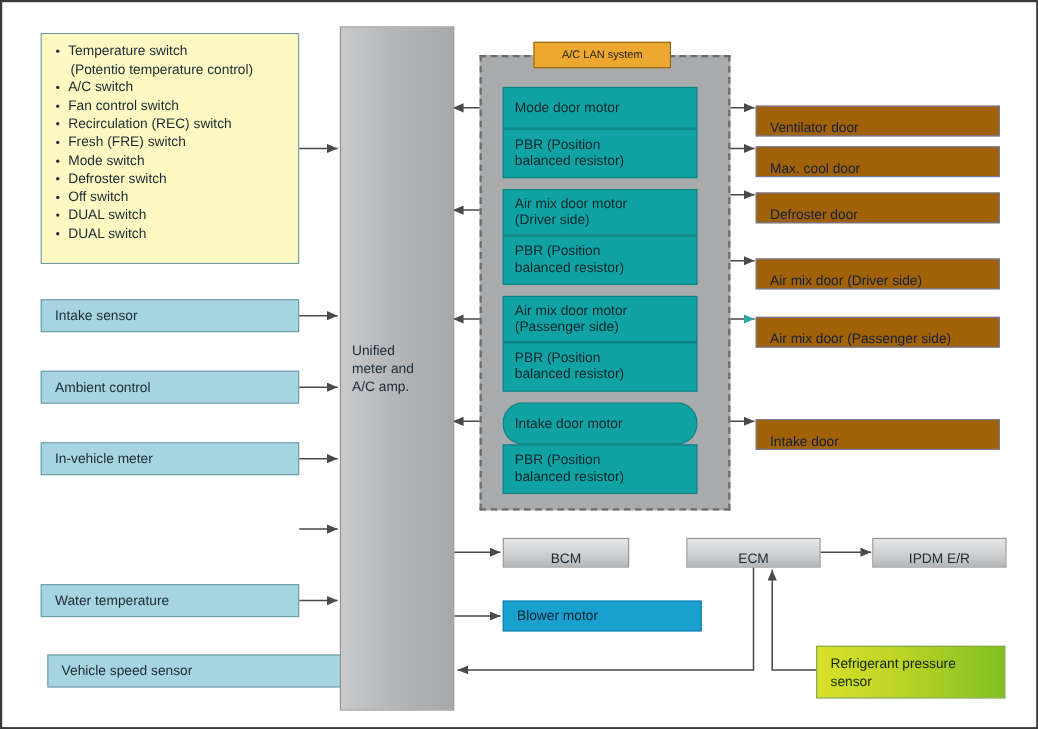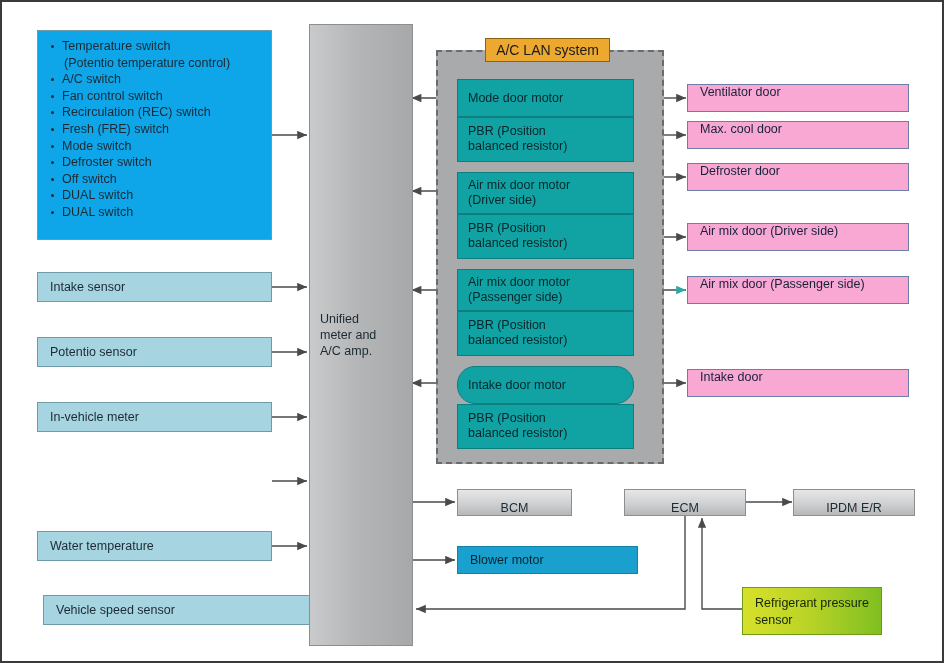--- a/index.html
+++ b/index.html
@@ -11,21 +11,21 @@
     box-sizing:border-box;
     border:2px solid #3a3a3a;
     background:#ffffff;
     overflow:hidden;
   }
 
   .box{position:absolute;box-sizing:border-box;}
 
   
   .sw-panel{
-    background:#0ea5e9;
+    background:#fef9c3;
     border:1px solid #6f9aa8;
     padding:8px 10px 6px 12px;
   }
   .sw-list{list-style:none;margin:0;padding:0;}
   .sw-list li{
     position:relative;
     font-size:12.5px;color:#1b2a33;
     line-height:15.6px;
     padding-left:12px;
     margin:0 0 1px 0;
@@ -59,40 +59,40 @@
 
   
   .lan-dash{
     border:2px dashed #6b6b6b;
     background:#a9aaac;
   }
   .lan-badge{
     background:#eda92f;
     border:1px solid #8a6412;
     display:flex;align-items:center;justify-content:center;
-    font-size:14px;color:#1b1b1b;
+    font-size:10px;color:#1b1b1b;
   }
 
   
   .teal{
     background:#11a3a3;
     border:1px solid #0d7f80;
     display:flex;align-items:center;
     padding-left:10px;
     font-size:12.5px;color:#06262b;
     line-height:15px;
   }
 
   
   .door{
-    background:#f9a8d4;
+    background:#a16207;
     border:1px solid #6f7ba8;
-    display:flex;align-items:flex-start;
+    display:flex;align-items:flex-end;
     padding-left:12px;
-    font-size:12.5px;color:#16203a;
+    font-size:12.5px;color:#16203a;margin-top:12px;
   }
 
   
   .module{
     background:linear-gradient(to bottom,#e6e7e8 0%,#cfd0d1 55%,#b6b7b9 100%);
     border:1px solid #8d8e90;
     display:flex;align-items:flex-end;justify-content:center;
     font-size:12.5px;color:#1b2a33;
   }
 
@@ -187,21 +187,21 @@
       <li class="bulleted">Off switch</li>
       <li class="bulleted">DUAL switch</li>
       <li class="bulleted">DUAL switch</li>
     </ul>
   </div>
 
   <div class="box sensor" style="left:35px;top:270px;width:235px;height:30px;">
     <span>Intake sensor</span>
   </div>
   <div class="box sensor" style="left:35px;top:335px;width:235px;height:30px;">
-    <span>Potentio sensor</span>
+    <span>Ambient control</span>
   </div>
   <div class="box sensor" style="left:35px;top:400px;width:235px;height:30px;">
     <span>In-vehicle meter</span>
   </div>
   <div class="box sensor" style="left:35px;top:529px;width:235px;height:30px;">
     <span>Water temperature</span>
   </div>
   <div class="box sensor" style="left:41px;top:593px;width:272px;height:30px;">
     <span>Vehicle speed sensor</span>
   </div>
@@ -292,18 +292,18 @@
     <span>ECM</span>
   </div>
   <div class="box module" style="left:791px;top:487px;width:122px;height:27px;">
     <span>IPDM E/R</span>
   </div>
 
   <div class="box blower" style="left:455px;top:544px;width:181px;height:28px;">
     <span>Blower motor</span>
   </div>
 
-  <div class="box refrig" style="left:740px;top:585px;width:140px;height:48px;">
+  <div class="box refrig" style="left:740px;top:585px;width:172px;height:48px;">
     <div>Refrigerant pressure</div>
     <div>sensor</div>
   </div>
 
 </div>
 
 </body></html>

